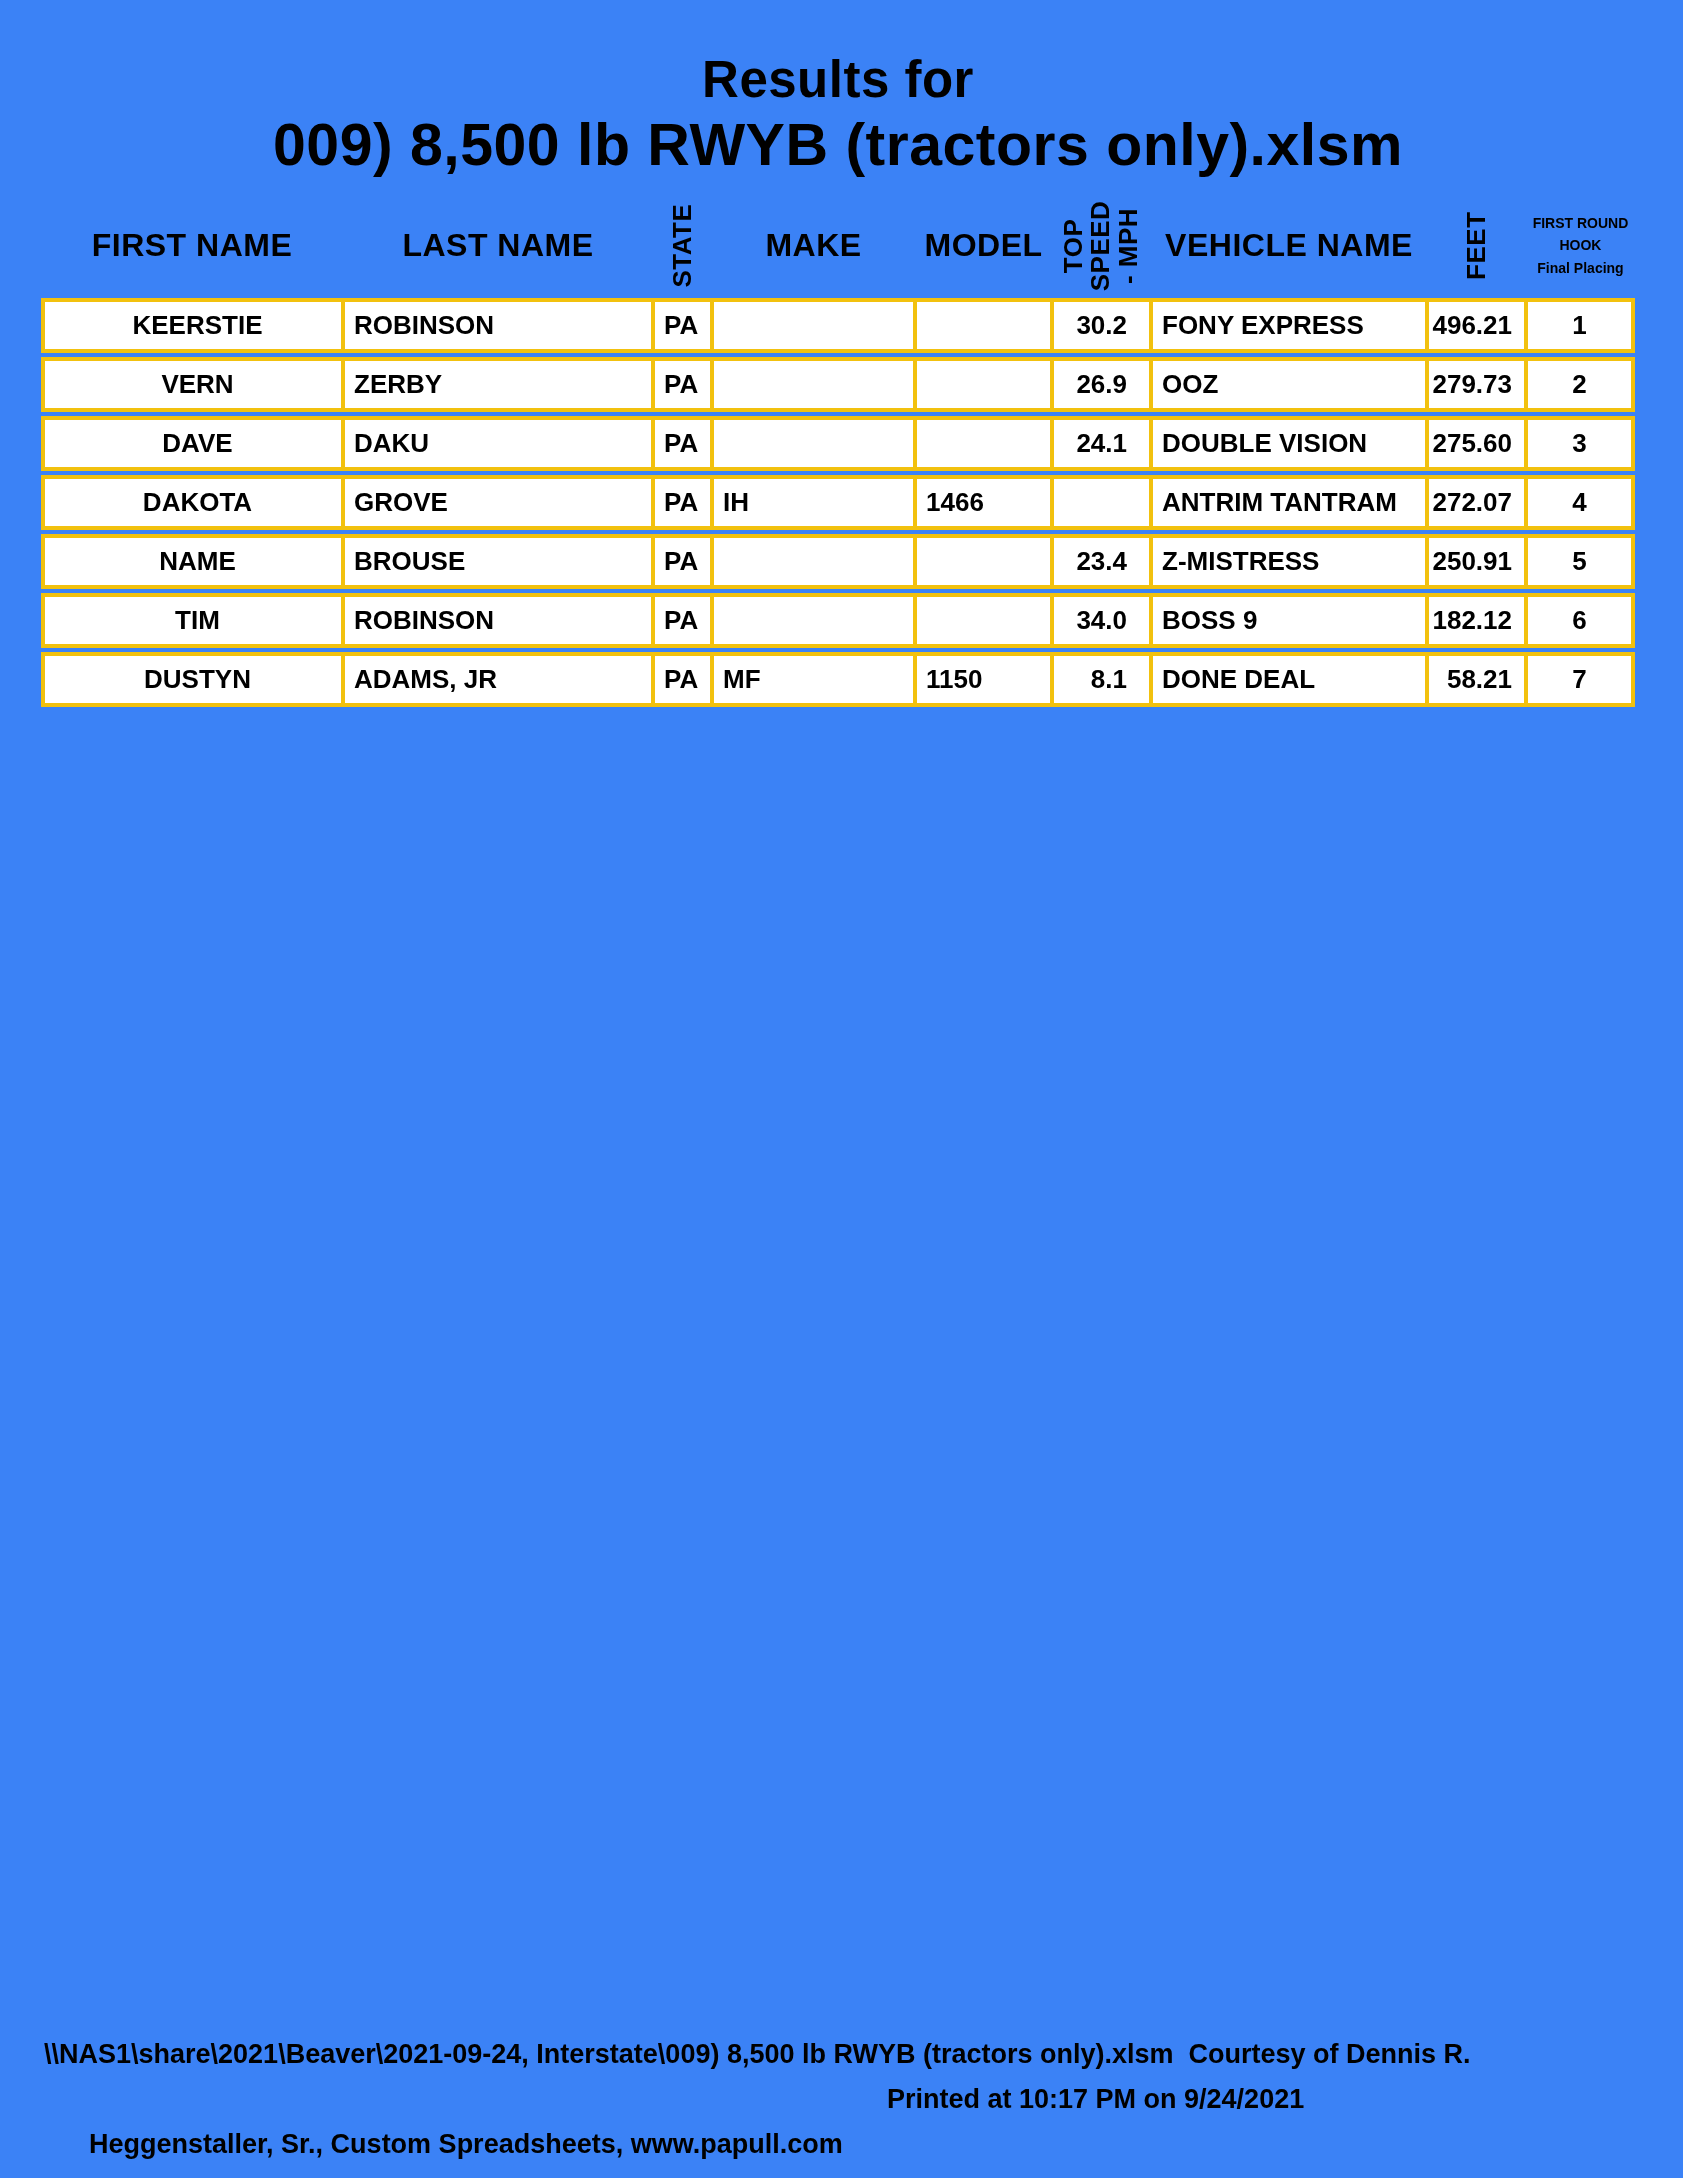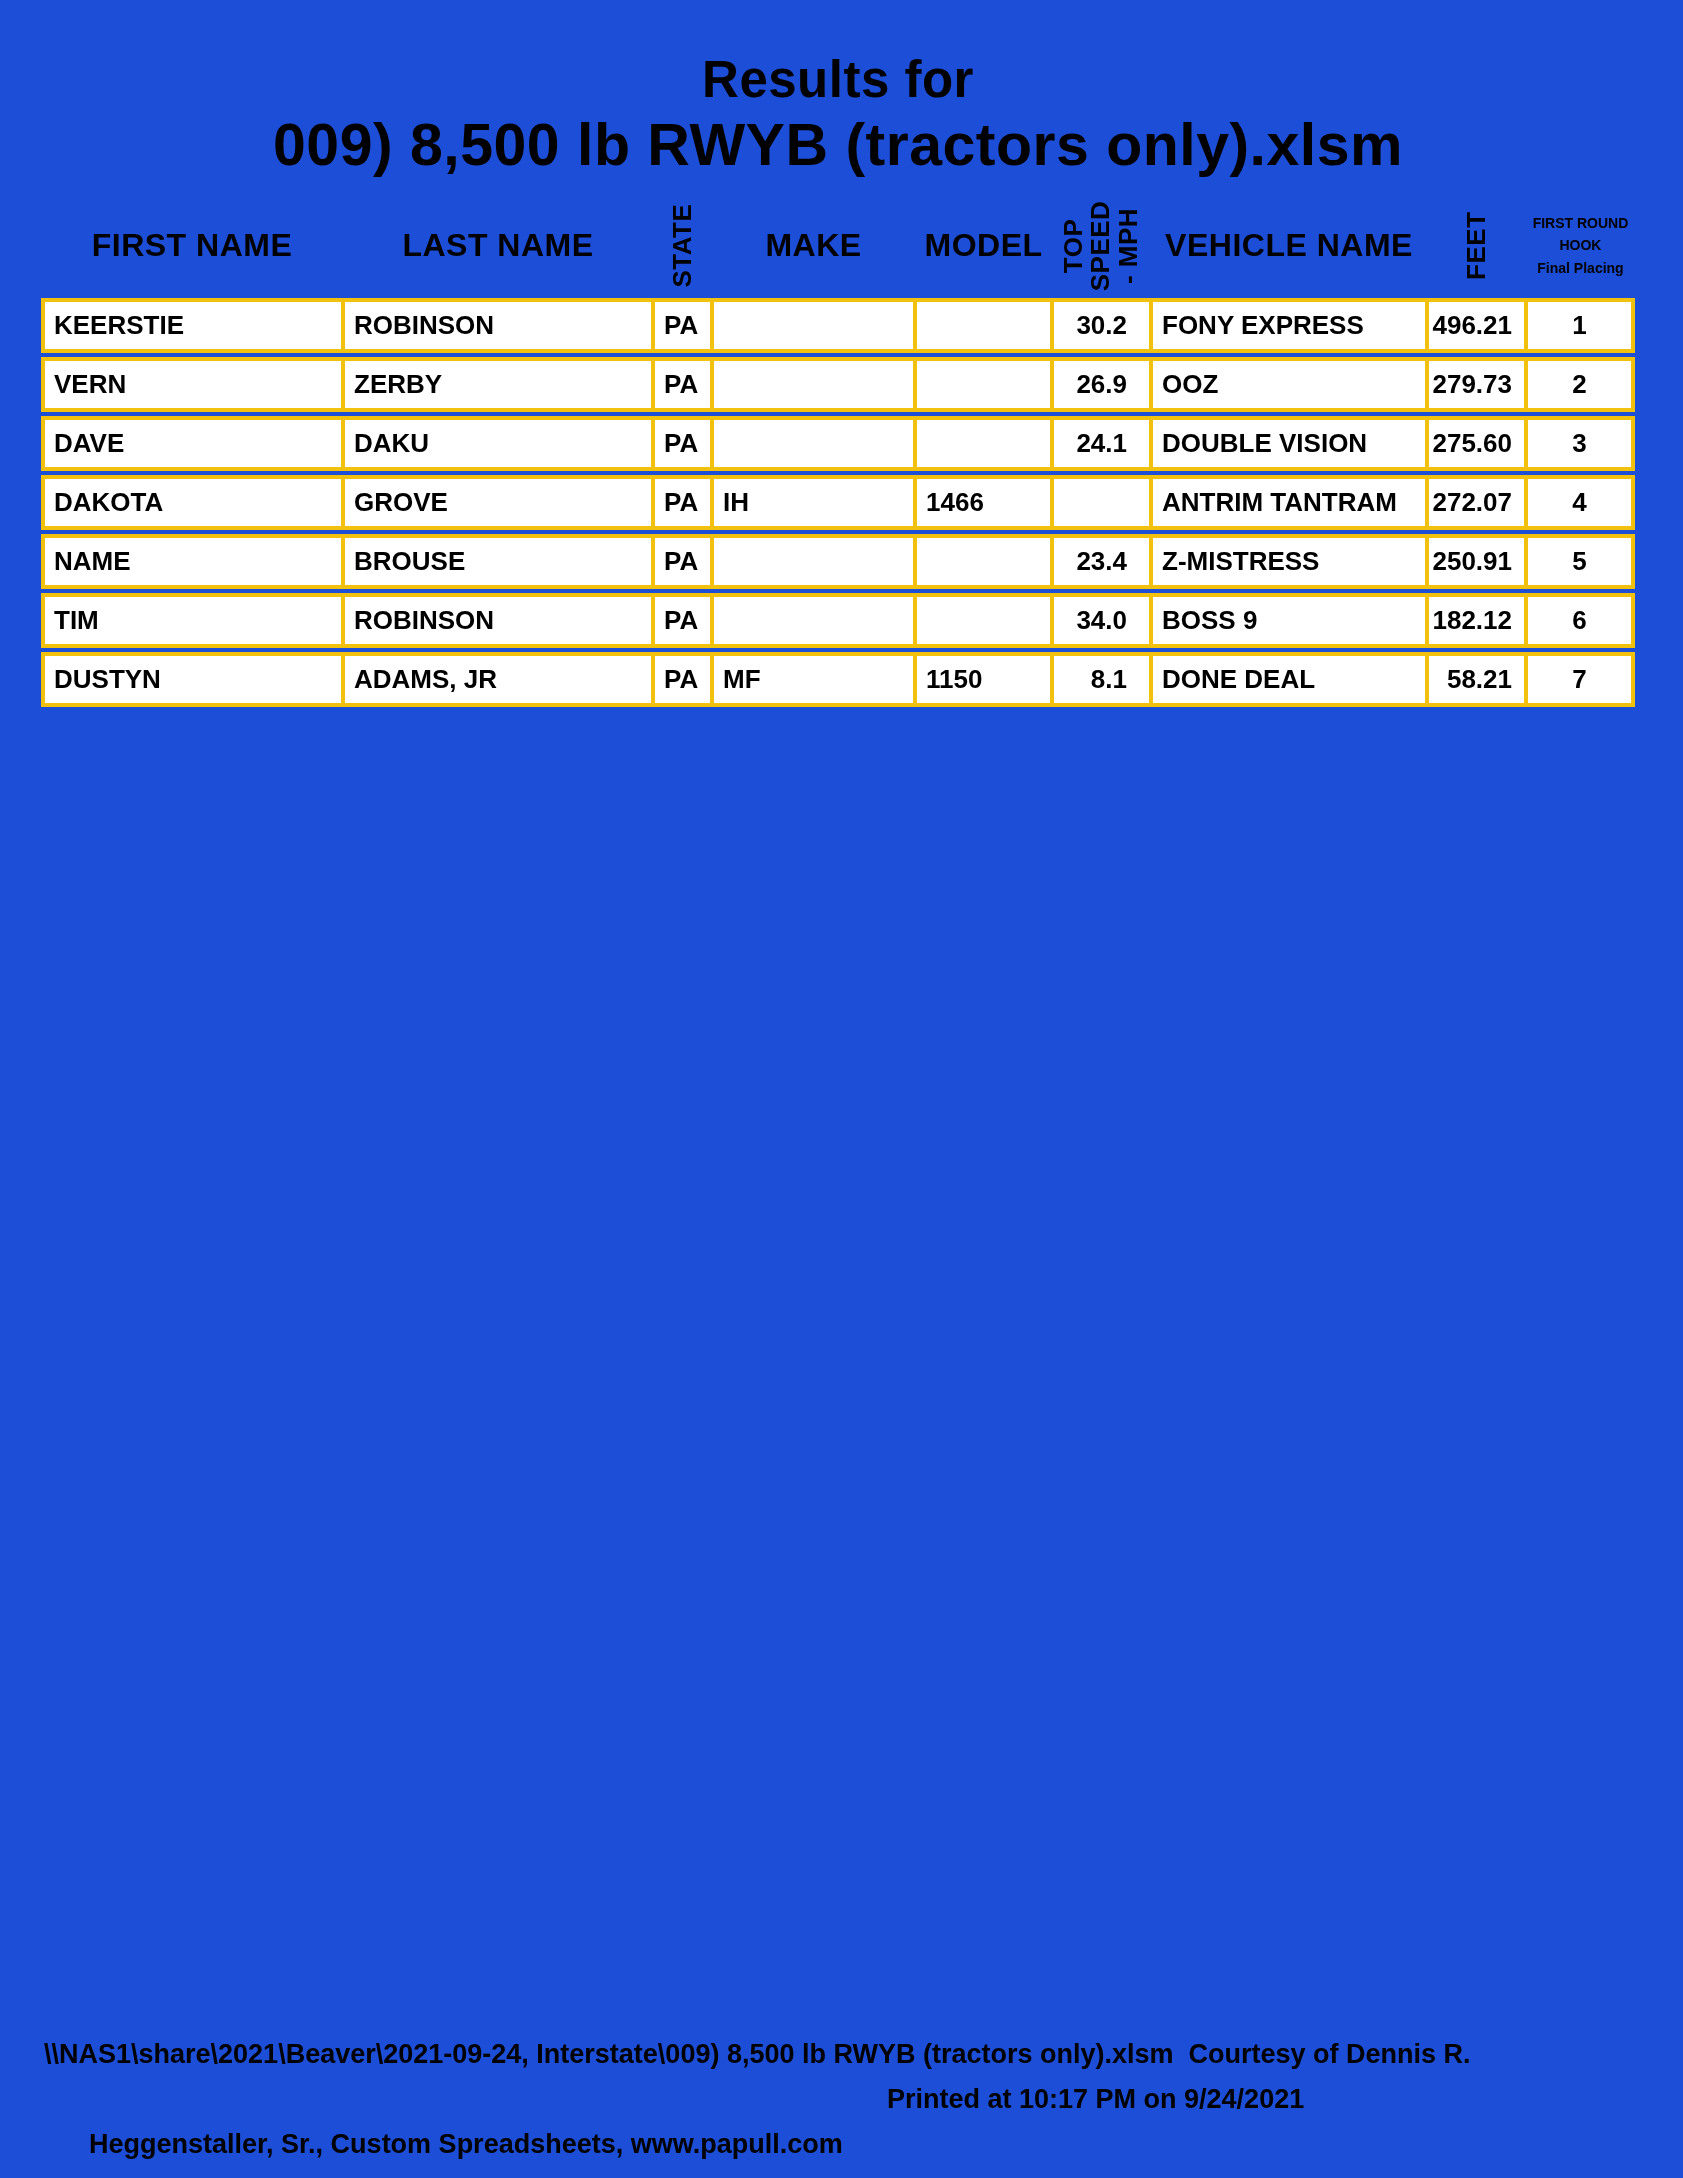--- a/index.html
+++ b/index.html
@@ -3,21 +3,21 @@
 <meta charset="utf-8">
 <style>
   :root{ --gold:#F2C10E; }
   *{ margin:0; padding:0; box-sizing:border-box; }
   html,body{ background:#ffffff; }
   body{
     width:1683px; height:2178px;
     font-family:"Liberation Sans", sans-serif;
     font-weight:700; color:#000;
   }
-  .page{ position:relative; width:1683px; height:2178px; background:#1d4ed8; overflow:hidden; }
+  .page{ position:relative; width:1683px; height:2178px; background:#3b82f6; overflow:hidden; }
 
   
   .title-block{ position:absolute; top:48px; left:40px; width:1596px; text-align:center; }
   .title-line1{ font-size:51px; line-height:1.25; letter-spacing:0.5px; }
   .title-line2{ font-size:59px; line-height:1.15; letter-spacing:0.5px; }
 
   
   .header-row{
     position:absolute; top:196px; left:41px; width:1594px; height:99px;
     display:flex; align-items:stretch;
@@ -40,21 +40,21 @@
     position:absolute; top:294px; left:41px; width:1594px;
     border-collapse:separate; border-spacing:0 4px; table-layout:fixed;
   }
   td{
     border:2px solid var(--gold);
     border-top-width:4px; border-bottom-width:4px;
     height:55px; font-size:26px; vertical-align:middle;
     padding-left:9px; overflow:hidden; white-space:nowrap;
     background:#ffffff;
   }
-  td:first-child{ border-left-width:4px; }
+  td:first-child{ border-left-width:4px;text-align:center; }
   td:last-child{ border-right-width:4px; }
   td.a-right{ text-align:right; padding-left:0; padding-right:22px; }
   td.c7.a-right{ padding-right:12px; }
   td.a-center{ text-align:center; padding:0; }
 
   
   .footer{ position:absolute; left:44px; top:2032px; font-size:27px; line-height:45px; }
   .footer-line1{ white-space:pre;text-align:right; }
   .footer-line2{ position:relative; white-space:pre; }
   .printed{ position:absolute; left:843px; top:0; white-space:pre; }

